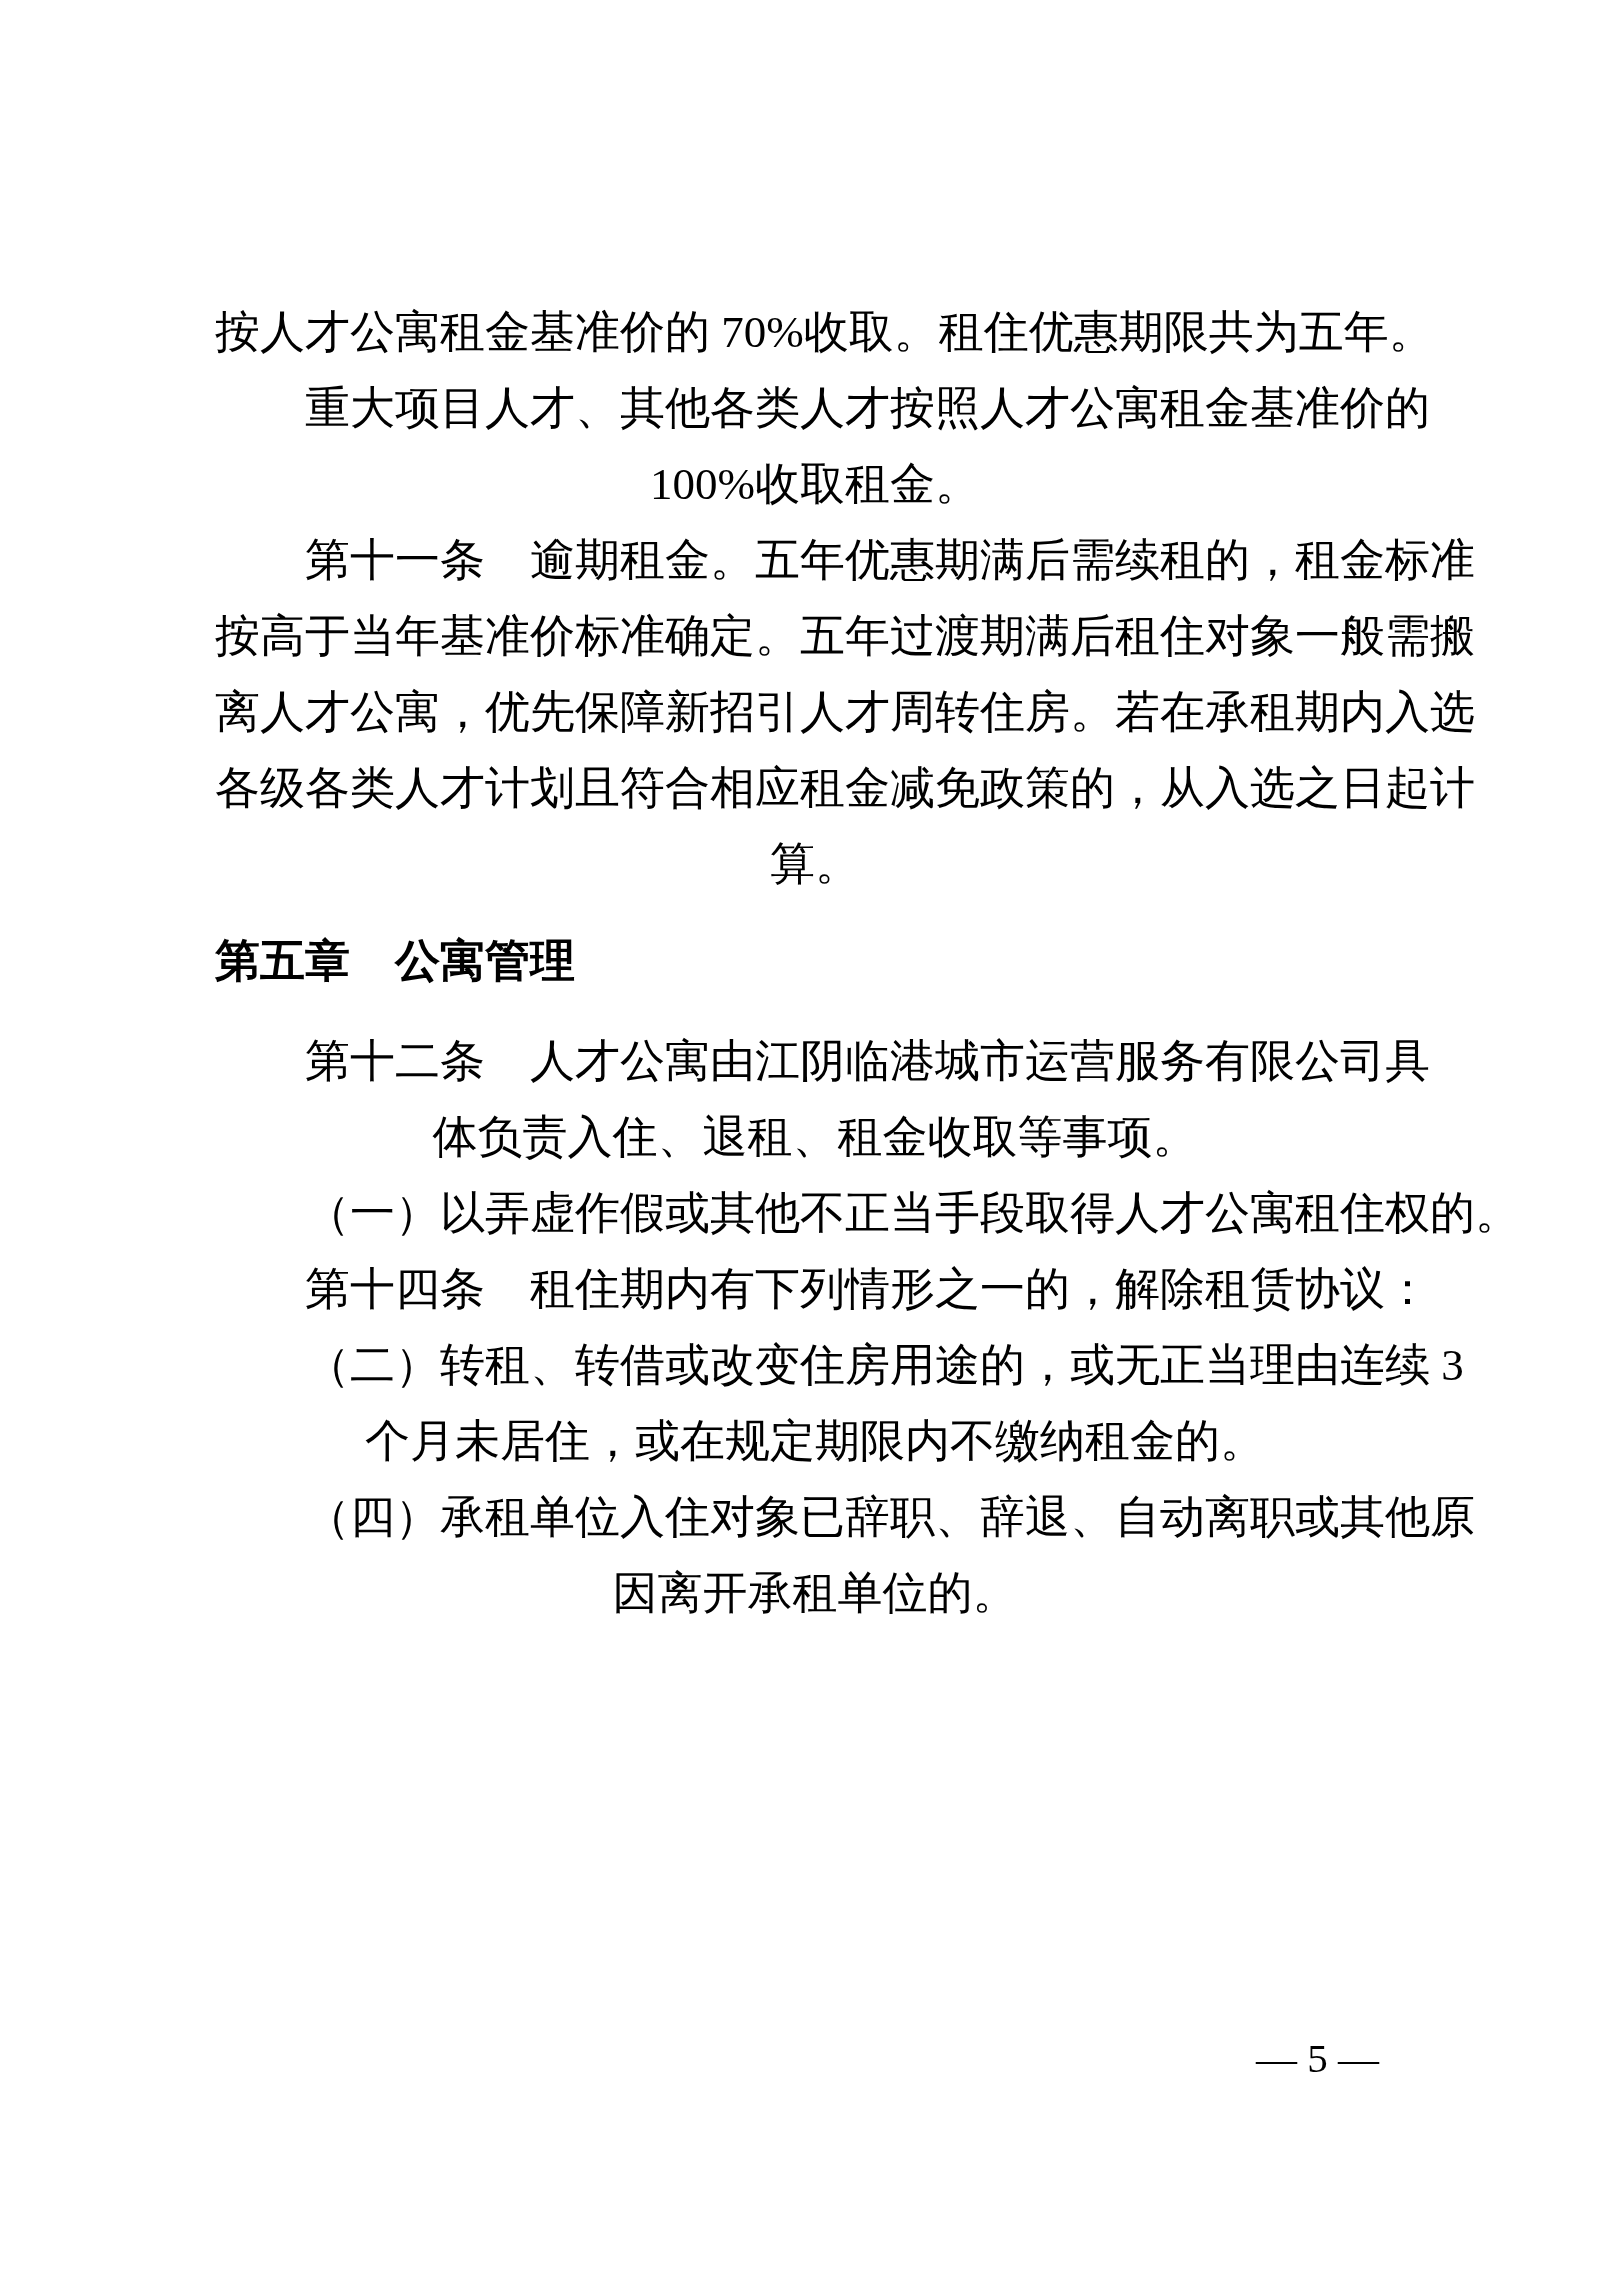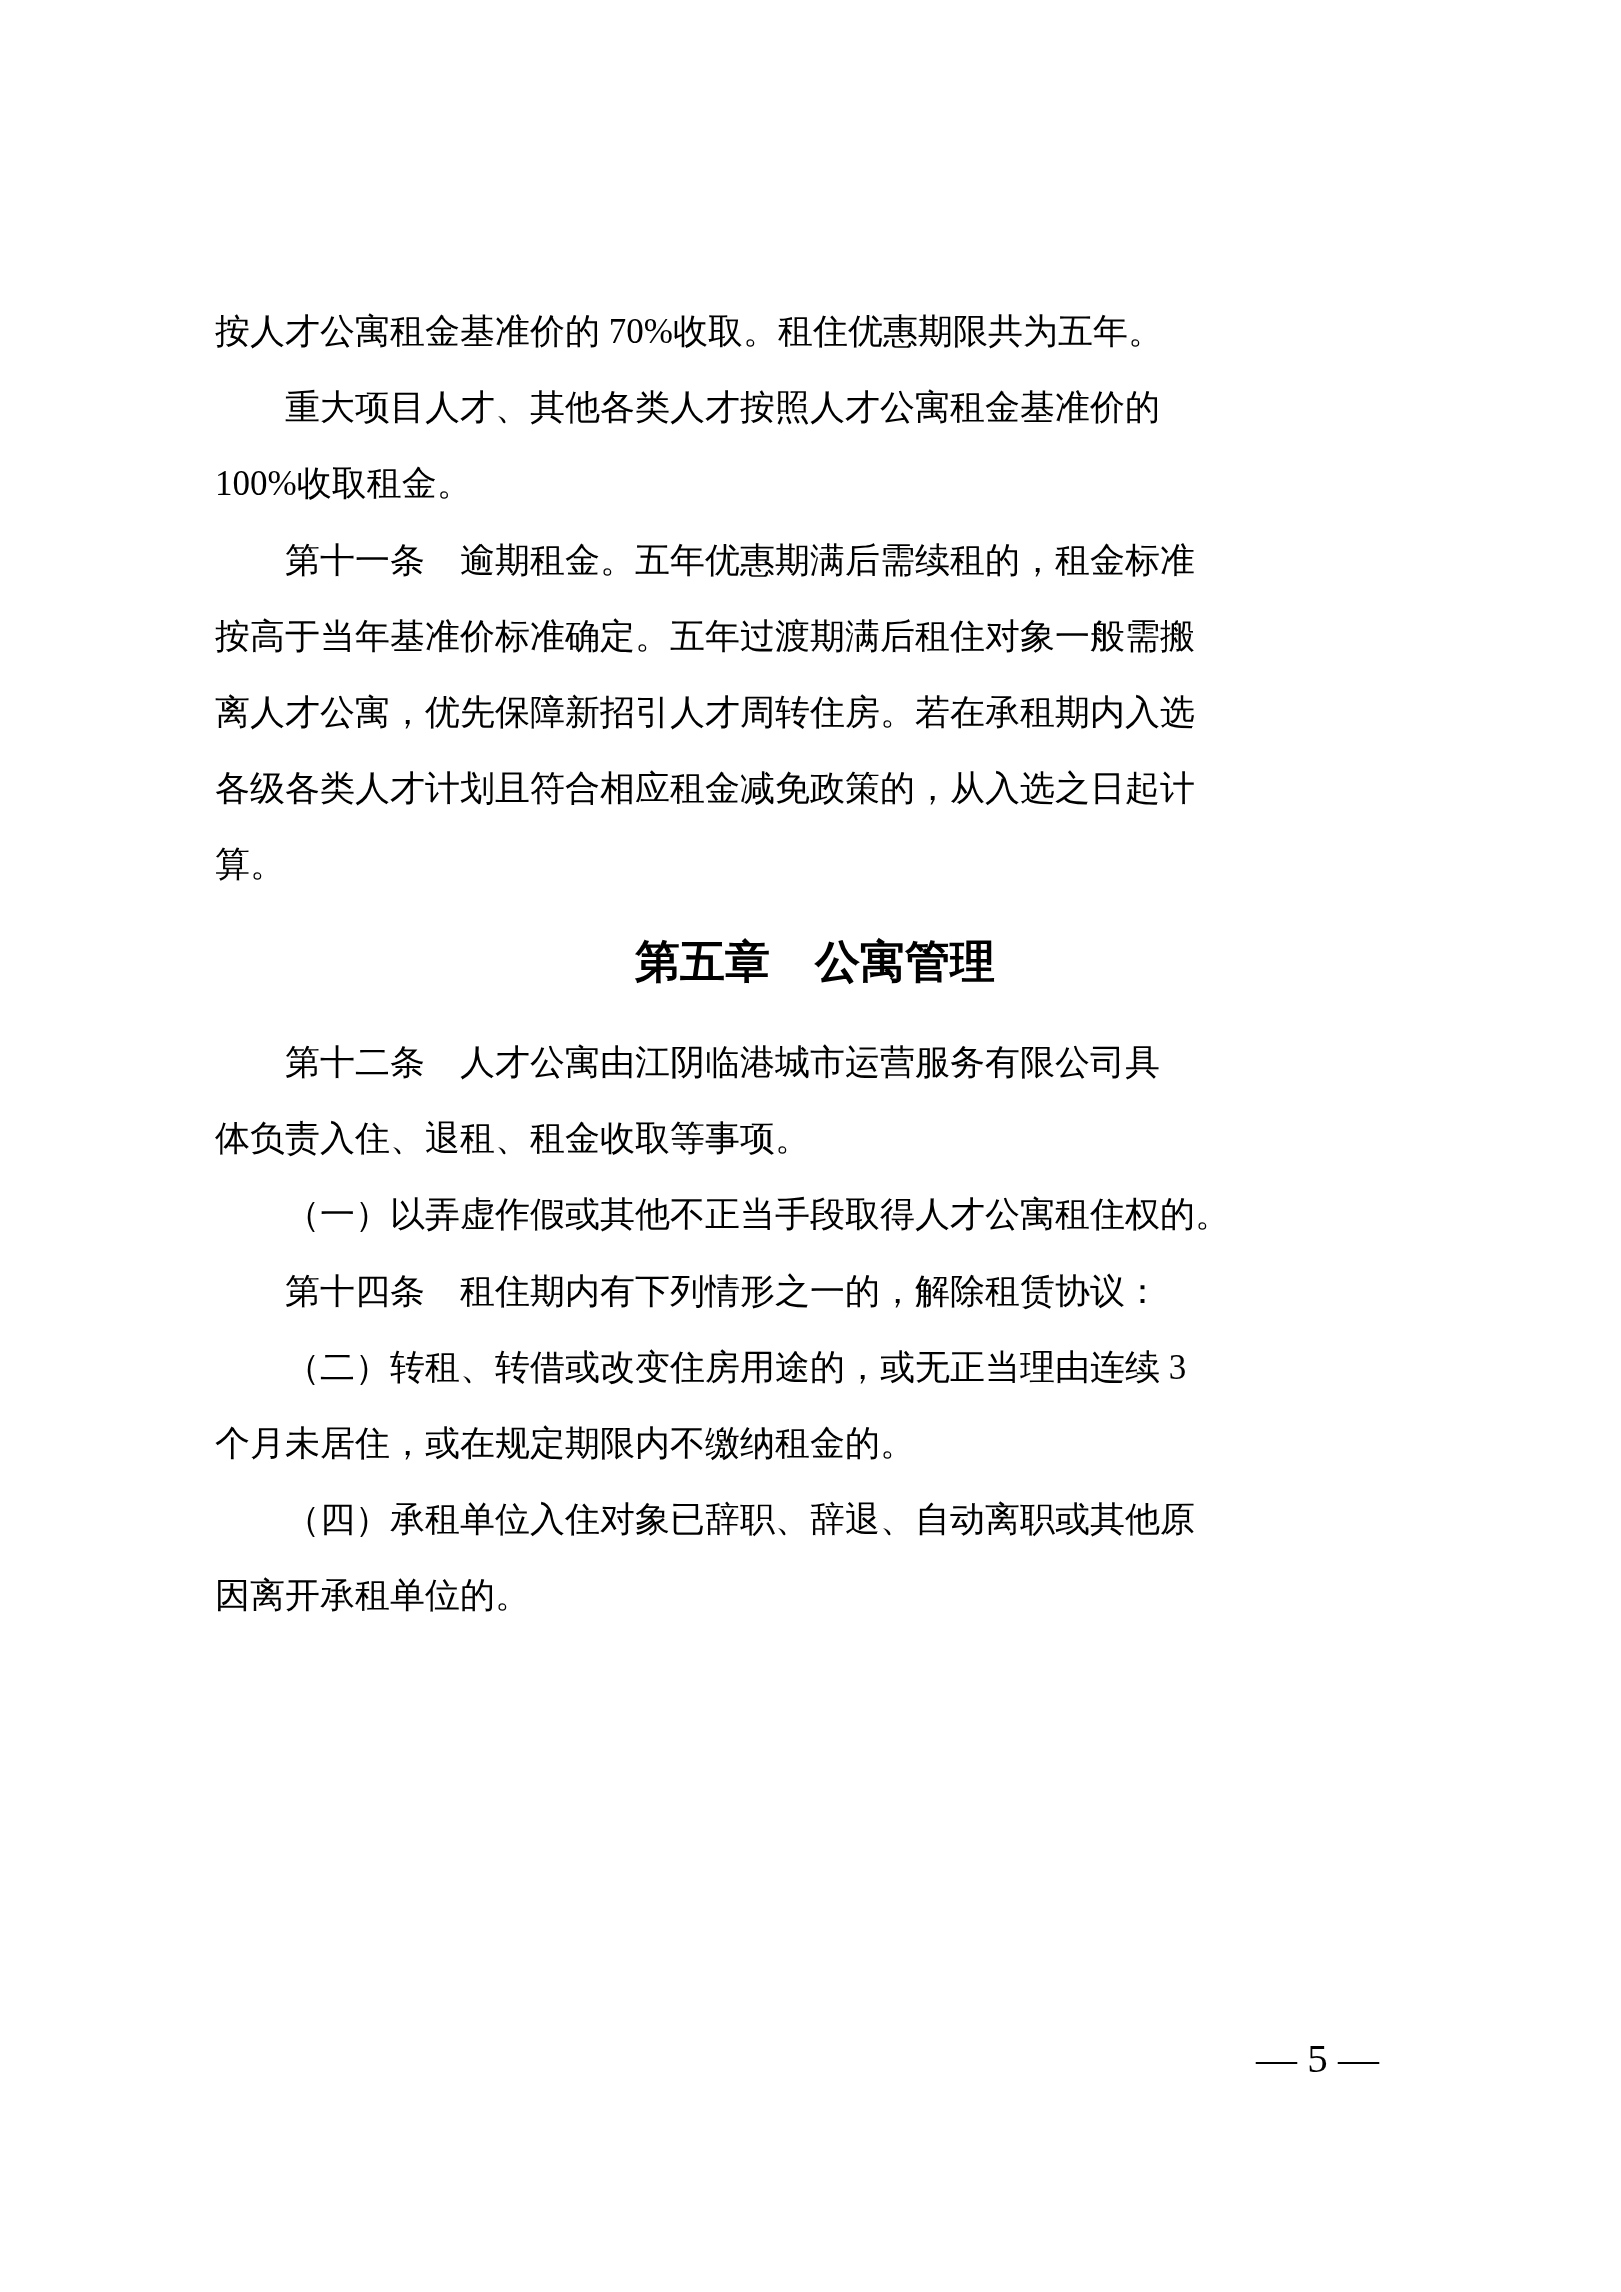--- a/index.html
+++ b/index.html
@@ -17,39 +17,38 @@
     font-family: "Liberation Serif", "DejaVu Serif", serif;
   }
   .content {
     position: absolute;
     left: 215px;
     top: 294px;
     width: 1200px;
   }
   p.body {
     margin: 0;
-    font-size: 35px;
+    font-size: 45px;
     line-height: 76px;
     white-space: pre;          
-    text-align: left;
+    text-align: center;
     font-family: "Liberation Serif", "DejaVu Serif", serif;
   }
   p.indent {
     text-indent: 2em;
   }
   .term {
     font-weight: normal;
     font-family: "Liberation Sans", "DejaVu Sans", sans-serif;
   }
   h2.chapter {
     margin: 20.6px 0 24.5px 0;
     font-size: 45px;
     line-height: 76px;
     font-weight: bold;
-    text-align: center;
     white-space: pre;
     font-family: "Liberation Sans", "DejaVu Sans", sans-serif;
   }
   .page-number {
     position: absolute;
     top: 2037px;
     right: 242px;
     font-size: 41px;
     line-height: 43px;
     white-space: pre;

